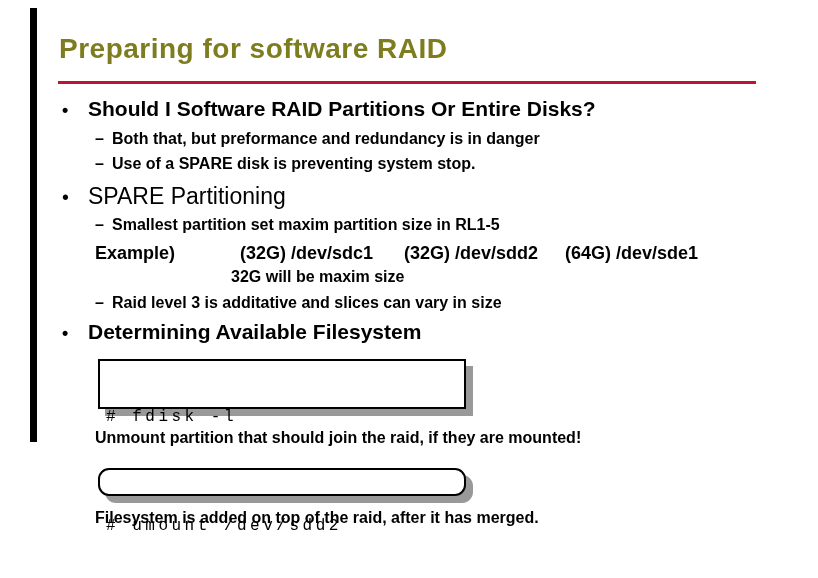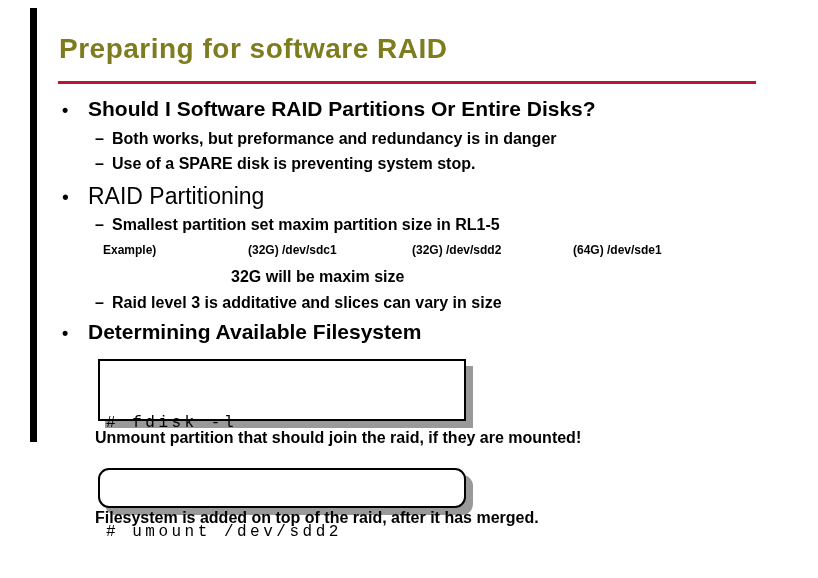--- a/index.html
+++ b/index.html
@@ -34,38 +34,38 @@
   .b1 { top: 97px;  font-size: 21px; font-weight: bold; }
   .b2 { top: 183px; font-size: 23px; font-weight: normal; }
   .b3 { top: 320px; font-size: 21px; font-weight: bold; }
   .sub-row { left: 95px; display: flex; align-items: baseline;
              font-size: 16px; font-weight: bold; }
   .dash { width: 17px; flex: 0 0 17px; }
   .s1 { top: 130px; }
   .s2 { top: 155px; }
   .s3 { top: 216px; }
   .s4 { top: 294px; }
-  .ex { position: absolute; top: 243px; font-size: 12px; font-weight: bold;
-        white-space: nowrap; margin-left: 8px; }
+  .ex { position: absolute; top: 243px; font-size: 18px; font-weight: bold;
+        white-space: nowrap; }
   .ex-label { left: 95px; }
   .ex-c1 { left: 240px; }
   .ex-c2 { left: 404px; }
   .ex-c3 { left: 565px; }
   .ex-note { position: absolute; left: 231px; top: 268px;
              font-size: 16px; font-weight: bold; white-space: nowrap; }
   .note { position: absolute; left: 95px; font-size: 16px; font-weight: bold;
           white-space: nowrap; }
   .n1 { top: 429px; }
   .n2 { top: 509px; }
   .codebox {
     position: absolute; left: 98px; width: 352px;
     border: 2px solid var(--code_border, #000);
     background: var(--background, #fff);
     box-shadow: 7px 7px 0 var(--shadow, #999);
-    padding: 7px 6px;
+    padding: 1px 6px;
     font-family: "Liberation Mono", "DejaVu Sans Mono", monospace;
     font-size: 16px; letter-spacing: 3.5px; line-height: 22px;
     white-space: pre;
   }
   .cb1 { top: 359px; height: 44px; }
   .cb2 { top: 468px; height: 22px; border-radius: 11px; }
   .codeline { white-space: pre; }
 </style>
 </head>
 <body>
@@ -77,31 +77,31 @@
   <h1 class="title">Preparing for software RAID</h1>
   <div class="rule"></div>
 
   <div class="row bullet-row b1">
     <span class="dot">•</span>
     <span>Should I Software RAID Partitions Or Entire Disks?</span>
   </div>
 
   <div class="row sub-row s1">
     <span class="dash">–</span>
-    <span>Both works, but preformance and redundancy is in danger</span>
+    <span>Both that, but preformance and redundancy is in danger</span>
   </div>
 
   <div class="row sub-row s2">
     <span class="dash">–</span>
     <span>Use of a SPARE disk is preventing system stop.</span>
   </div>
 
   <div class="row bullet-row b2">
     <span class="dot">•</span>
-    <span>RAID Partitioning</span>
+    <span>SPARE Partitioning</span>
   </div>
 
   <div class="row sub-row s3">
     <span class="dash">–</span>
     <span>Smallest partition set maxim partition size in RL1-5</span>
   </div>
 
   <div class="ex ex-label">Example)</div>
   <div class="ex ex-c1">(32G) /dev/sdc1</div>
   <div class="ex ex-c2">(32G) /dev/sdd2</div>

